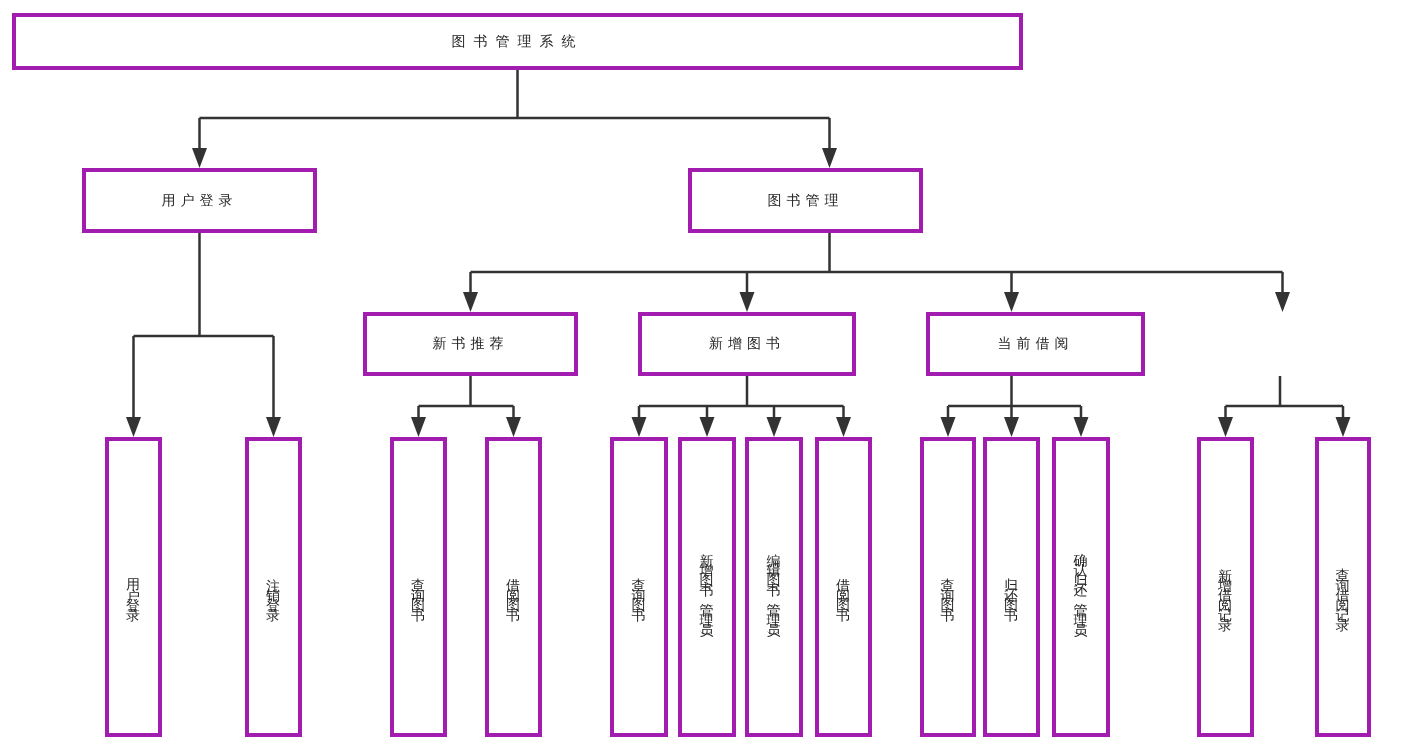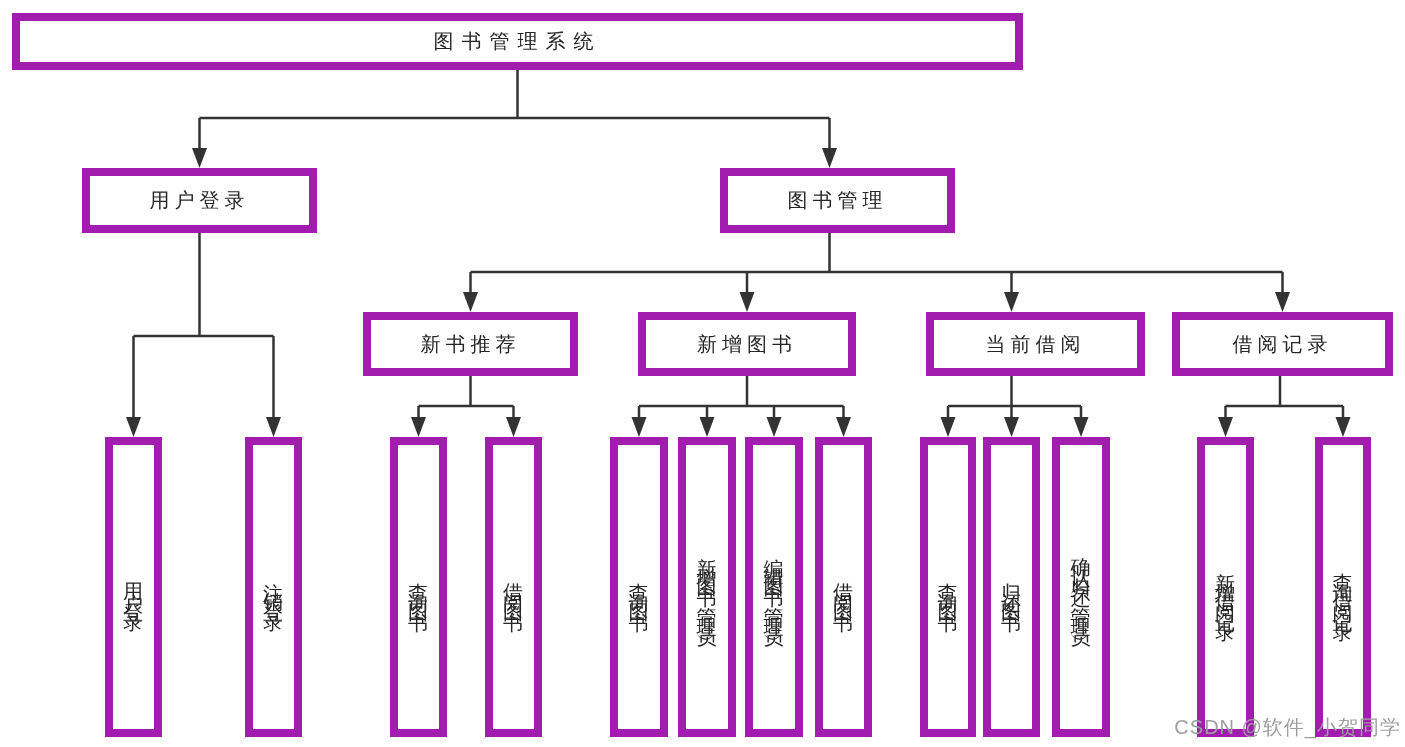--- a/index.html
+++ b/index.html
@@ -14,26 +14,26 @@
   }
   #connectors {
     position: absolute;
     left: 0; top: 0;
     width: 1405px; height: 747px;
     z-index: 1;
   }
   .node {
     position: absolute;
     background: #ffffff;
-    border: 8px solid #a21caf;
+    border: 4px solid #a21caf;
     box-sizing: border-box;
     display: flex;
     align-items: center;
     justify-content: center;
-    font-size: 20px;
+    font-size: 14px;
     letter-spacing: 5px;
     z-index: 2;
     white-space: nowrap;
   }
   .node.root-node { letter-spacing: 8px; }
   .node.leaf {
     writing-mode: vertical-rl;
     letter-spacing: 10px;
     white-space: normal;
     line-height: 1;
@@ -104,39 +104,37 @@
       <polygon points="1073.5,417 1088.5,417 1081,437" fill="#333333"></polygon>
       <line x1="1225.5" y1="406" x2="1225.5" y2="421" stroke="#333333" stroke-width="2.5"></line>
       <polygon points="1218,417 1233,417 1225.5,437" fill="#333333"></polygon>
       <line x1="1343" y1="406" x2="1343" y2="421" stroke="#333333" stroke-width="2.5"></line>
       <polygon points="1335.5,417 1350.5,417 1343,437" fill="#333333"></polygon>
     </svg>
 
   <div class="node root-node" style="left:12px; top:13px; width:1011px; height:57px;">图书管理系统</div>
 
   <div class="node" style="left:82px; top:168px; width:235px; height:65px;">用户登录</div>
-  <div class="node" style="left:720px; top:168px; width:235px; height:65px;">图书管理</div>
+  <div class="node" style="left:688px; top:168px; width:235px; height:65px;">图书管理</div>
 
   <div class="node" style="left:363px; top:312px; width:215px; height:64px;">新书推荐</div>
   <div class="node" style="left:638px; top:312px; width:218px; height:64px;">新增图书</div>
   <div class="node" style="left:902px; top:312px; width:219px; height:64px;margin-left:24px;">当前借阅</div>
-  <div class="node" style="left:1172px; top:312px; width:221px; height:64px;">借阅记录</div>
 
   <div class="node leaf" style="left:105px; top:437px; width:57px; height:300px;">用户登录</div>
   <div class="node leaf" style="left:245px; top:437px; width:57px; height:300px;">注销登录</div>
 
   <div class="node leaf" style="left:390px; top:437px; width:57px; height:300px;">查询图书</div>
   <div class="node leaf" style="left:485px; top:437px; width:57px; height:300px;">借阅图书</div>
 
   <div class="node leaf" style="left:610px; top:437px; width:58px; height:300px;">查询图书</div>
   <div class="node leaf" style="left:678px; top:437px; width:58px; height:300px;">新增图书（管理员）</div>
   <div class="node leaf" style="left:745px; top:437px; width:58px; height:300px;">编辑图书（管理员）</div>
   <div class="node leaf" style="left:815px; top:437px; width:57px; height:300px;">借阅图书</div>
 
   <div class="node leaf" style="left:920px; top:437px; width:56px; height:300px;">查询图书</div>
   <div class="node leaf" style="left:983px; top:437px; width:57px; height:300px;">归还图书</div>
   <div class="node leaf" style="left:1052px; top:437px; width:58px; height:300px;">确认归还（管理员）</div>
 
   <div class="node leaf" style="left:1197px; top:437px; width:57px; height:300px;">新增借阅记录</div>
   <div class="node leaf" style="left:1315px; top:437px; width:56px; height:300px;">查询借阅记录</div>
 
-  <div id="watermark">CSDN @软件_小贺同学</div>
 </div>
 
 </body></html>

